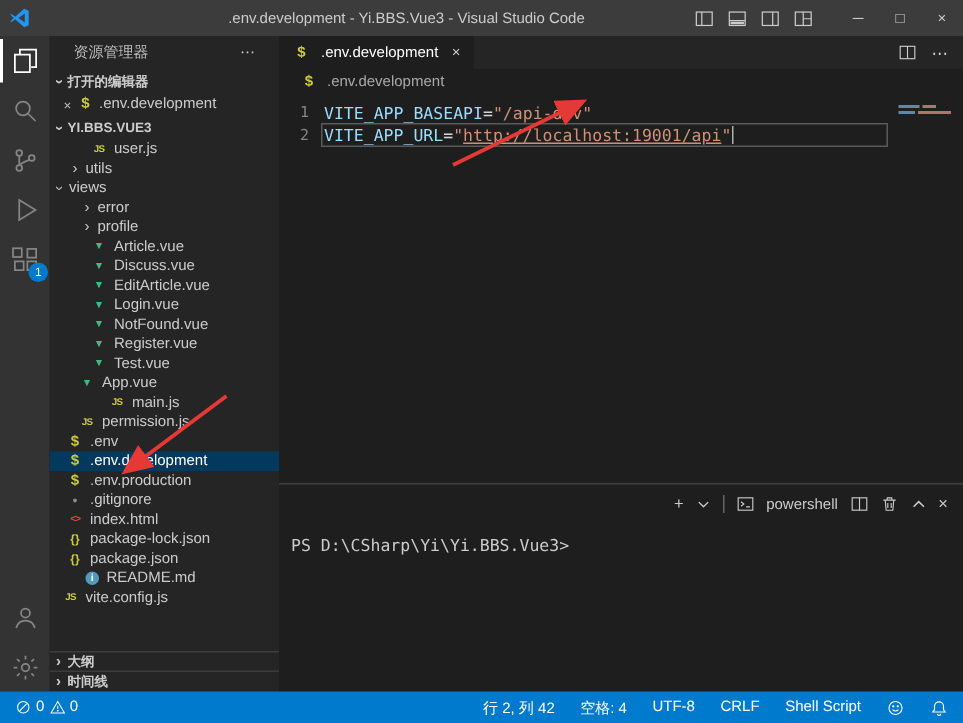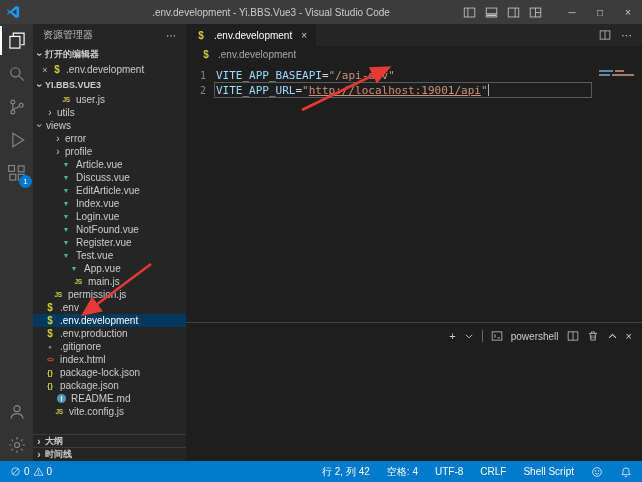--- a/index.html
+++ b/index.html
@@ -18,21 +18,21 @@
   
   .activitybar { position:absolute; left:0; top:24px; width:33px; bottom:21px; background:#333333; display:flex; flex-direction:column; align-items:center; z-index:4; }
   .ab-item { width:33px; height:33px; display:flex; align-items:center; justify-content:center; position:relative; color:#858585; }
   .ab-item.active { color:#ffffff; }
   .ab-item.active::before { content:''; position:absolute; left:0; top:2px; bottom:2px; width:2px; background:#ffffff; }
   .ab-spacer { flex:1; }
   .badge { position:absolute; right:1px; bottom:1px; min-width:13px; height:13px; border-radius:7px; background:#007acc; color:#fff; font-size:8px; display:flex; align-items:center; justify-content:center; padding:0 2px; }
 
   
   .sidebar { position:absolute; left:33px; top:24px; width:153px; bottom:21px; background:#252526; overflow:hidden; z-index:3; }
-  .sb-title { height:22px; display:flex; align-items:center; padding:0 10px; font-size:10px; color:#bbbbbb; }
+  .sb-title { height:22px; display:flex; align-items:center; padding:0 16px; font-size:10px; color:#bbbbbb; }
   .sb-title .more { margin-left:auto; color:#cccccc; }
   .sec-header { height:16px; display:flex; align-items:center; font-size:9px; font-weight:bold; color:#cccccc; }
   .chev { display:inline-block; width:12px; flex:none; text-align:center; font-size:10px; color:#cccccc; }
   .chev.open { transform:rotate(90deg); }
   .oe-row { height:15px; display:flex; align-items:center; padding-left:6px; font-size:10px; color:#cccccc; }
   .oe-close { width:12px; text-align:center; color:#bbbbbb; font-size:9px; }
   .ficon { flex:none; width:12px; text-align:center; margin-right:3px; font-weight:bold; font-family:"Liberation Sans",sans-serif; }
   .ficon.env { font-size:10px; color:#cbcb41; }
   .ficon.js { font-size:6.5px; color:#cbcb41; letter-spacing:-0.5px; }
   .ficon.vue { font-size:7px; color:#42b883; }
@@ -257,43 +257,38 @@
         <span class="tlabel">Discuss.vue</span>
       </div>
       <div class="tree-row" style="padding-left: 19px;">
         <span class="spacer"></span>
         <span class="ficon vue">▼</span>
         <span class="tlabel">EditArticle.vue</span>
       </div>
       <div class="tree-row" style="padding-left: 19px;">
         <span class="spacer"></span>
         <span class="ficon vue">▼</span>
-        <span class="tlabel">Index.vue</span>
-      </div>
-      <div class="tree-row" style="padding-left: 19px;">
-        <span class="spacer"></span>
-        <span class="ficon vue">▼</span>
         <span class="tlabel">Login.vue</span>
       </div>
       <div class="tree-row" style="padding-left: 19px;">
         <span class="spacer"></span>
         <span class="ficon vue">▼</span>
         <span class="tlabel">NotFound.vue</span>
       </div>
       <div class="tree-row" style="padding-left: 19px;">
         <span class="spacer"></span>
         <span class="ficon vue">▼</span>
         <span class="tlabel">Register.vue</span>
       </div>
       <div class="tree-row" style="padding-left: 19px;">
         <span class="spacer"></span>
         <span class="ficon vue">▼</span>
         <span class="tlabel">Test.vue</span>
       </div>
-      <div class="tree-row" style="padding-left: 4px; margin-left: 23px;">
+      <div class="tree-row" style="padding-left: 11px;">
         <span class="spacer"></span>
         <span class="ficon vue">▼</span>
         <span class="tlabel">App.vue</span>
       </div>
       <div class="tree-row" style="padding-left: 11px; margin-left: 20px;">
         <span class="spacer"></span>
         <span class="ficon js">JS</span>
         <span class="tlabel">main.js</span>
       </div>
       <div class="tree-row" style="padding-left: 11px;">
@@ -334,21 +329,21 @@
       <div class="tree-row" style="padding-left: 3px;">
         <span class="spacer"></span>
         <span class="ficon json">{}</span>
         <span class="tlabel">package.json</span>
       </div>
       <div class="tree-row" style="padding-left: 15px;">
         <span class="spacer"></span>
         <span class="ficon readme">i</span>
         <span class="tlabel">README.md</span>
       </div>
-      <div class="tree-row" style="padding-left: 12px;">
+      <div class="tree-row" style="padding-left: 0;">
         <span class="spacer"></span>
         <span class="ficon js">JS</span>
         <span class="tlabel">vite.config.js</span>
       </div>
     </div>
 
   <div class="sb-bottom outline">
     <div class="sec-header">
       <span class="chev">›</span>
       <span>大纲</span>
@@ -435,20 +430,23 @@
             </svg>
           </span>
         <span>
             <svg width="11" height="11" viewBox="0 0 16 16" fill="none" stroke="currentColor" stroke-width="1.5">
               <path d="M3 10l5-5 5 5"></path>
             </svg>
           </span>
         <span>×</span>
       </div>
     </div>
+    <div class="terminal">
+      <span>PS D:\CSharp\Yi\Yi.BBS.Vue3&gt;</span>
+    </div>
   </div>
 </div>
 
 <div class="statusbar">
   <div class="sb-left">
     <span class="sb-item">
       <span>
           <svg width="11" height="11" viewBox="0 0 16 16" fill="none" stroke="#fff">
             <circle cx="8" cy="8" r="5.5"></circle>
             <line x1="4.5" y1="11.5" x2="11.5" y2="4.5"></line>

